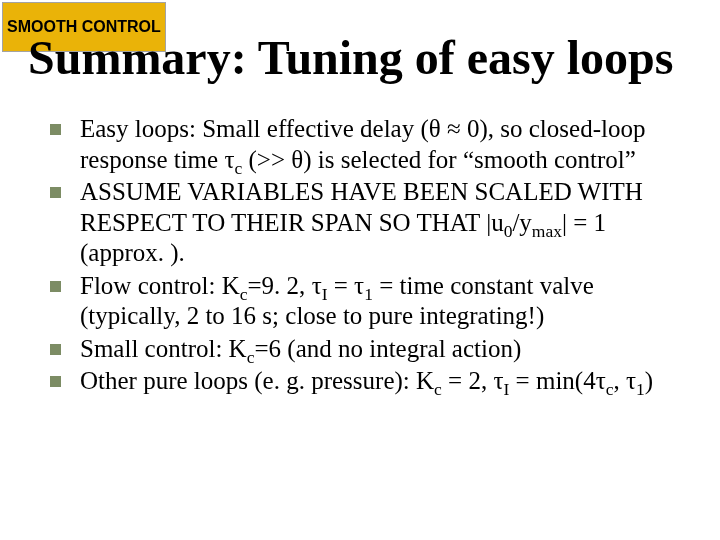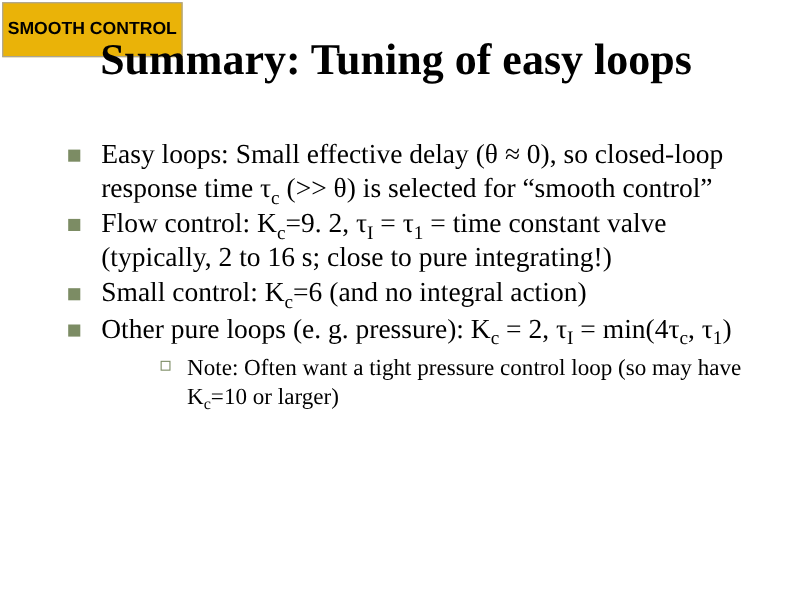--- a/index.html
+++ b/index.html
@@ -28,33 +28,34 @@
     font-weight: bold;
     font-size: 16px;
     padding: 16px 4px;
     line-height: 1;
   }
   .title {
     position: absolute;
     top: 30px;
     left: 0;
     right: 0;
-    text-align: center;
-    font-size: 40px;
+    text-align: left;
+    font-size: 48px;
     font-weight: bold;
+    padding-left: 28px;
   }
   .body {
     position: absolute;
     top: 110px;
     left: 40px;
     right: 30px;
   }
   ul.b1 {
     list-style: none;
-    margin: 16px;
+    margin: 4px;
     padding: 0;
   }
   ul.b1 > li {
     position: relative;
     padding-left: 36px;
     font-size: 25px;
     line-height: 1.22;
     margin-bottom: 2px;
   }
   ul.b1 > li::before {
@@ -97,29 +98,27 @@
   <div class="tag">SMOOTH CONTROL</div>
 
   <div class="title">Summary: Tuning of easy loops</div>
 
   <div class="body">
     <ul class="b1">
       <li>
         <span>Easy loops: Small effective delay (</span><span>θ</span><span> ≈ </span><span>0), so closed-loop response time </span><span>τ</span><sub>c</sub><span> (&gt;&gt; </span><span>θ</span><span>) is selected for “smooth control”</span>
       </li>
       <li>
+        <span>ASSUME VARIABLES HAVE BEEN SCALED WITH RESPECT TO THEIR SPAN SO THAT |u</span><sub>0</sub><span>/y</span><sub>max</sub><span>| = 1 (approx. ).</span>
+      </li>
+      <li>
         <span class="u">Flow control:</span><span> K</span><sub>c</sub><span>=9. 2, </span><span>τ</span><sub>I</sub><span> = </span><span>τ</span><sub>1</sub><span> = time constant valve (typically, 2 to 16 s; close to pure integrating!)</span>
       </li>
       <li>
         <span class="u">Small control:</span><span> K</span><sub>c</sub><span>=6 (and no integral action)</span>
       </li>
       <li>
         <span>Other pure loops (e. g. pressure): K</span><sub>c</sub><span> = 2, </span><span>τ</span><sub>I</sub><span> = min(4</span><span>τ</span><sub>c</sub><span>, </span><span>τ</span><sub>1</sub><span>)</span>
-        <ul class="b2">
-          <li>
-            <span>Note: Often want a tight pressure control loop (so may have K</span><sub>c</sub><span>=10 or larger)</span>
-          </li>
-        </ul>
       </li>
     </ul>
   </div>
 
 </div>
 
 </body></html>

